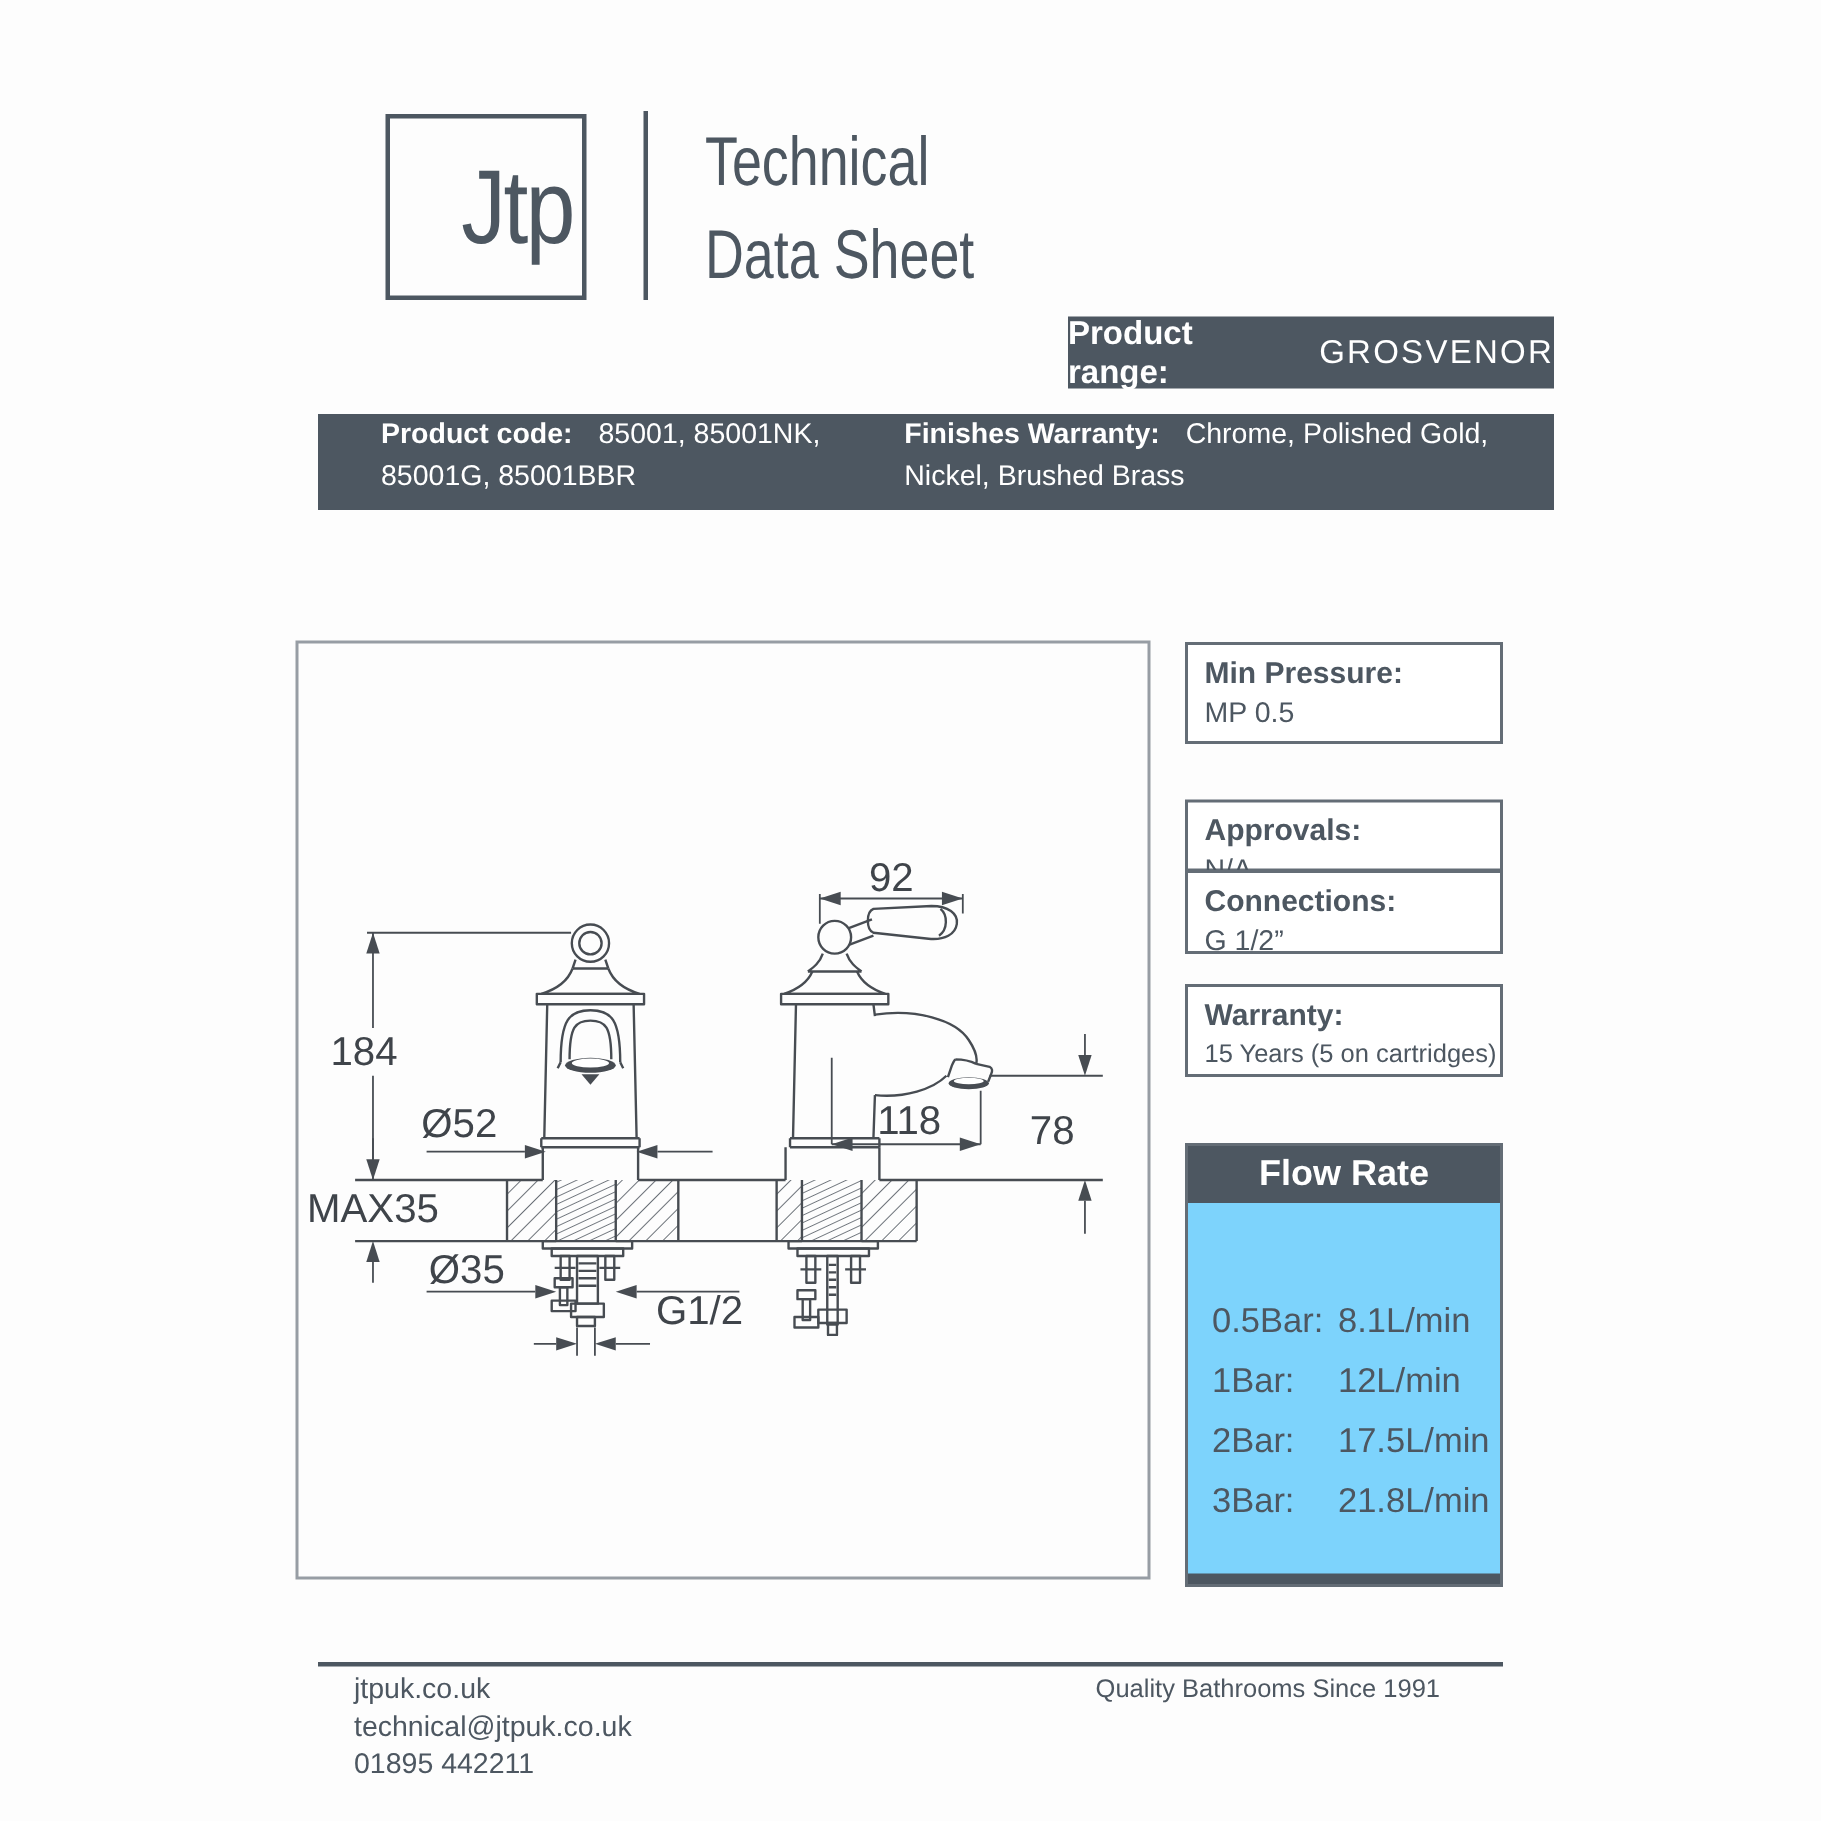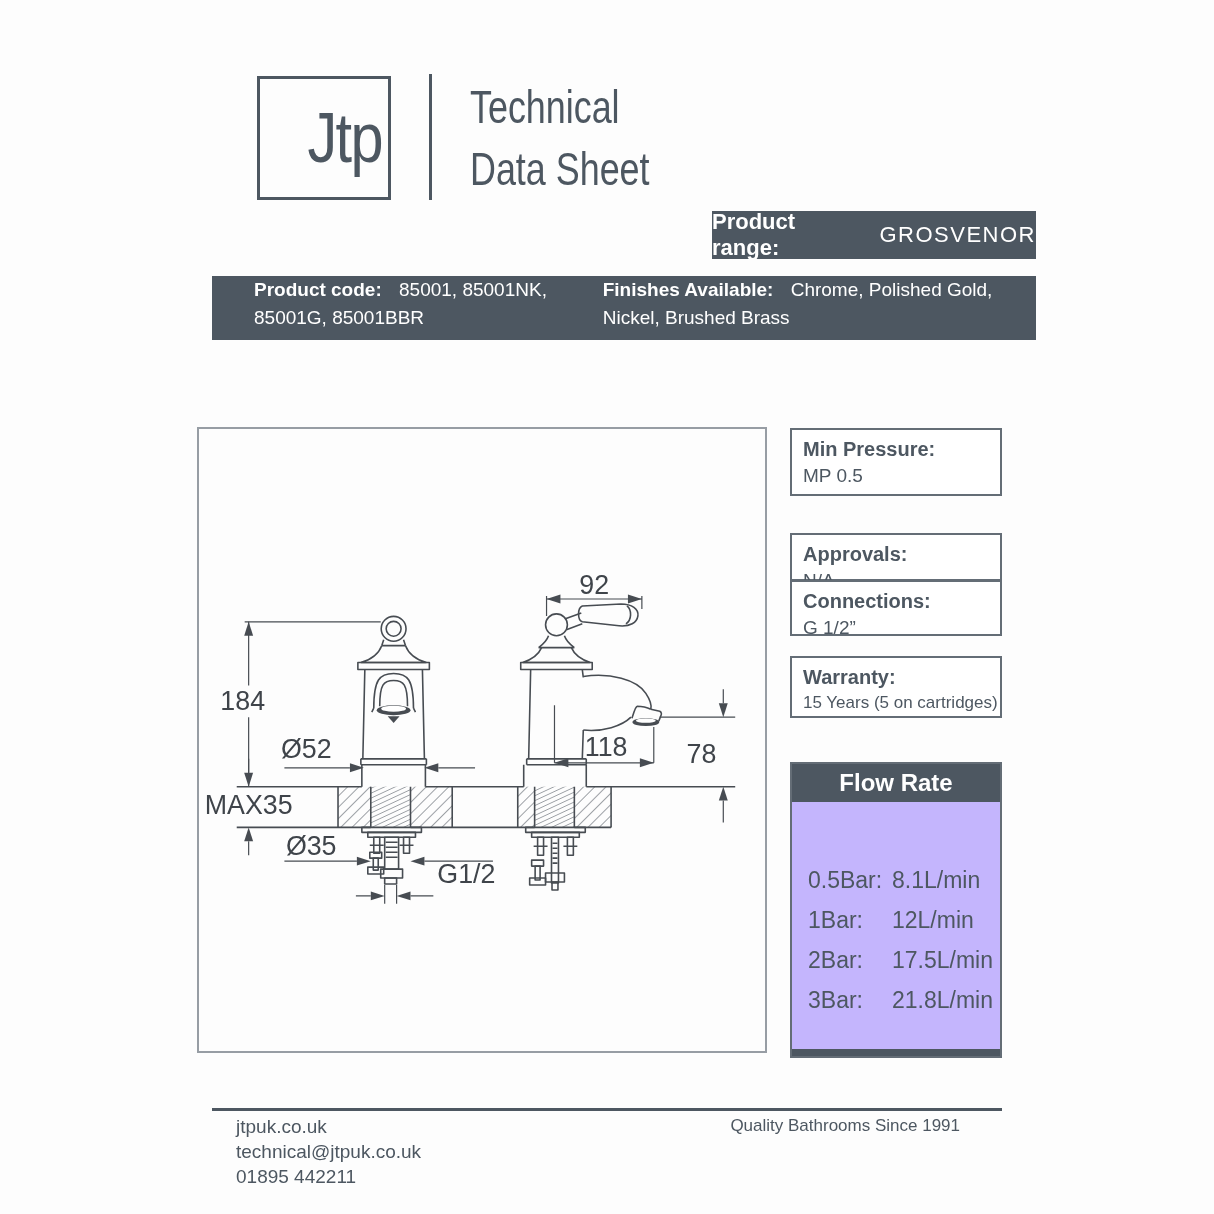--- a/index.html
+++ b/index.html
@@ -24,21 +24,21 @@
   
   .drawing-box{left:197px;top:427px;width:570px;height:626px;border:2px solid #979da4;box-sizing:border-box;}
   .drawing-box svg{display:block;width:100%;height:100%;}
 
   
   .spec-box{left:790px;width:212px;border:2px solid #646d76;box-sizing:border-box;padding:8px 0 0 11px;color:#4d5761;background:#fff;}
   .spec-box .lbl{font-size:20px;font-weight:bold;}
   .spec-box .val{font-size:19px;margin-top:4px;}
 
   
-  .flow-box{left:790px;top:762px;width:212px;height:296px;border:2px solid #646d76;box-sizing:border-box;background:#c4b5fd;}
+  .flow-box{left:790px;top:762px;width:212px;height:296px;border:2px solid #646d76;box-sizing:border-box;background:#7dd3fc;}
   .flow-header{height:38px;background:#4d5761;color:#fff;display:flex;align-items:center;justify-content:center;font-size:24px;font-weight:bold;}
   .flow-rows{padding:52px 0 0 16px;}
   .flow-row{height:40px;display:flex;align-items:flex-end;font-size:23px;color:#4d5761;}
   .flow-row .p{width:84px;}
   .flow-bottom{position:absolute;left:0;bottom:0;width:100%;height:7px;background:#4d5761;}
 
   
   .footer-line{left:212px;top:1108px;width:790px;height:3px;background:#4d5761;}
   .footer-left{left:236px;top:1114px;font-size:19px;line-height:25px;color:#4d5761;}
   .footer-tagline{left:640px;top:1116px;width:320px;text-align:right;font-size:17px;color:#4d5761;}
@@ -61,21 +61,21 @@
     <span class="lbl">Product range:</span>
     <span class="val">GROSVENOR</span>
   </div>
 
   <div class="abs info-banner">
     <div>
       <span class="lbl">Product code:</span>
       <span class="val">85001, 85001NK, 85001G, 85001BBR</span>
     </div>
     <div>
-      <span class="lbl">Finishes Available:</span>
+      <span class="lbl">Finishes Warranty:</span>
       <span class="val">Chrome, Polished Gold, Nickel, Brushed Brass</span>
     </div>
   </div>
 
   <div class="abs drawing-box">
     <svg viewBox="0 0 570 626">
       <defs>
         <pattern id="hatch" width="8" height="8" patternUnits="userSpaceOnUse" patternTransform="rotate(45)">
           <line x1="0" y1="0" x2="0" y2="8" stroke="#5a6169" stroke-width="1.2"></line>
         </pattern>

